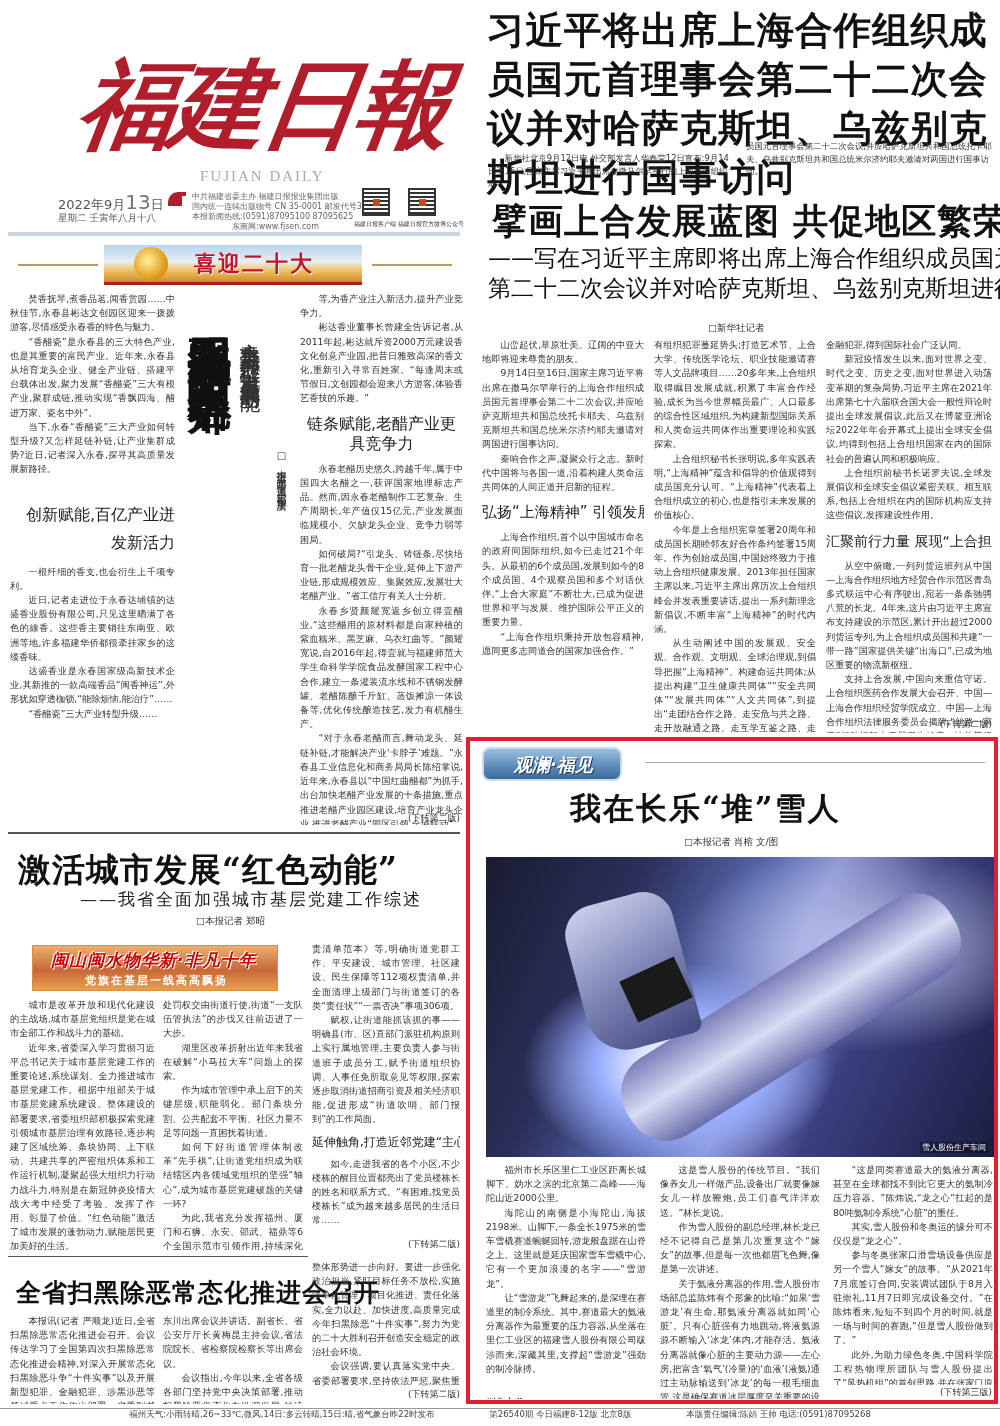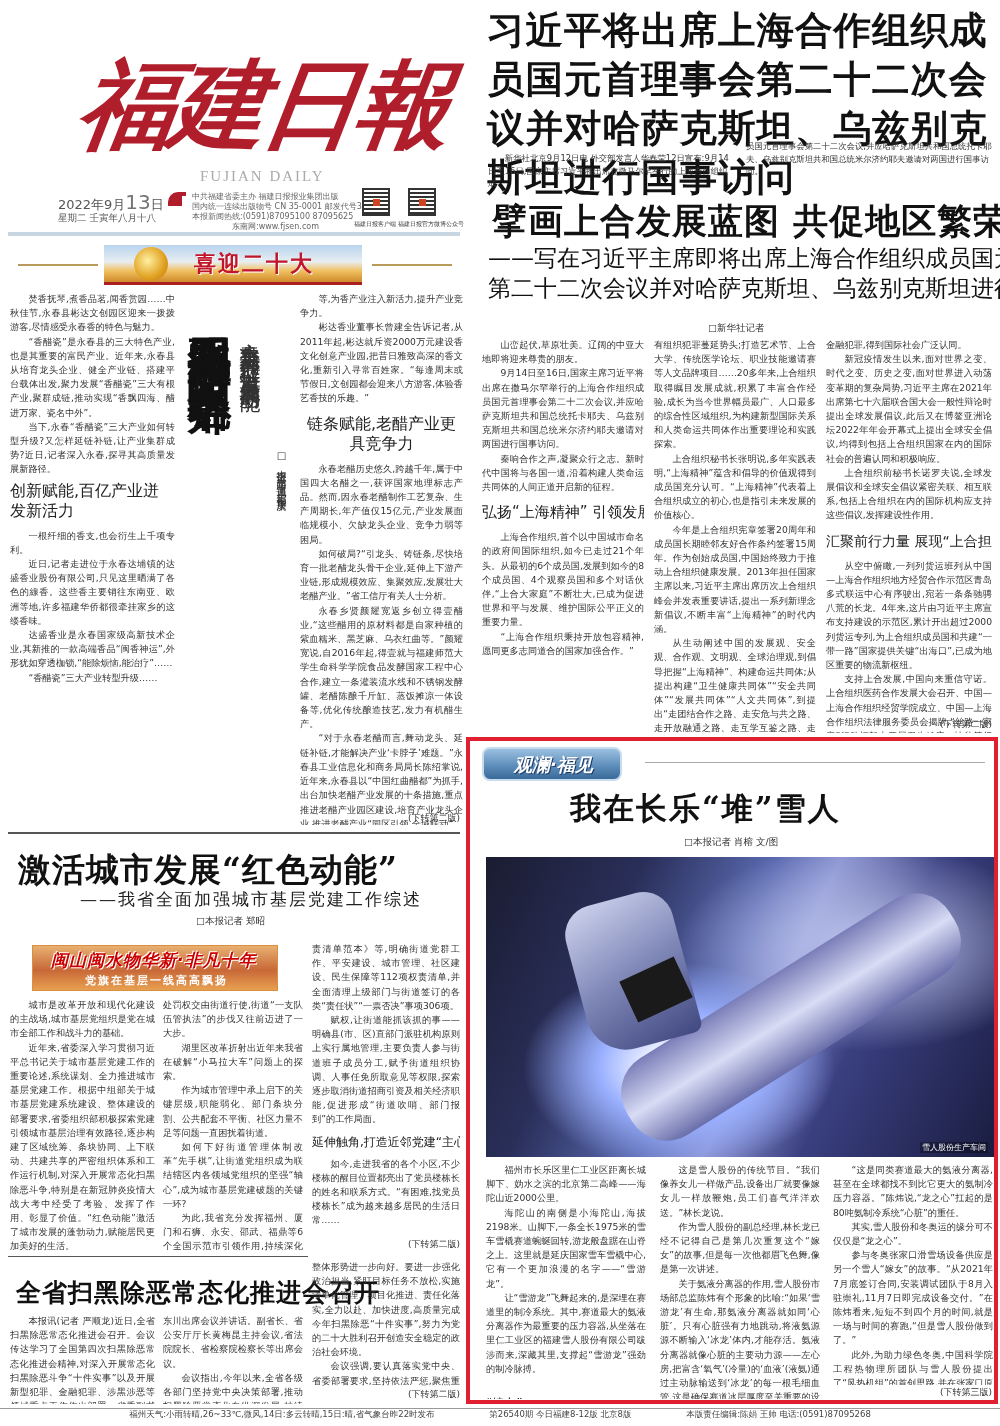--- a/index.html
+++ b/index.html
@@ -78,21 +78,21 @@
 <div class="abs banner-20">
   <div class="emblem"></div>
   <div class="t">喜迎二十大</div>
 </div>
 <div class="abs gold-line" style="left:372px;top:264px;width:80px"></div>
 
 <div class="abs body-text" style="left:10px;top:292px;width:165px;height:520px">
   <p>焚香抚琴,煮香品茗,闻香赏园……中秋佳节,永春县彬达文创园区迎来一拨拨游客,尽情感受永春香的特色与魅力。</p>
   <p>“香醋瓷”是永春县的三大特色产业,也是其重要的富民产业。近年来,永春县从培育龙头企业、健全产业链、搭建平台载体出发,聚力发展“香醋瓷”三大有根产业,聚群成链,推动实现“香飘四海、醋进万家、瓷名中外”。</p>
   <p>当下,永春“香醋瓷”三大产业如何转型升级?又怎样延链补链,让产业集群成势?近日,记者深入永春,探寻其高质量发展新路径。</p>
-  <div class="subhead" style="text-align:left;margin:4px 0 8px;line-height:20px">创新赋能,百亿产业迸发新活力</div>
+  <div class="subhead" style="text-align:right;margin:24px 0 8px;line-height:28px">创新赋能,百亿产业迸发新活力</div>
   <p>一根纤细的香支,也会衍生上千项专利。</p>
   <p>近日,记者走进位于永春达埔镇的达盛香业股份有限公司,只见这里晒满了各色的線香。这些香主要销往东南亚、欧洲等地,许多福建华侨都很牵挂家乡的这缕香味。</p>
   <p>达盛香业是永春国家级高新技术企业,其新推的一款高端香品“闽香神运”,外形犹如穿透枷锁,“能除烦恼,能治疗”……</p>
   <p>“香醋瓷”三大产业转型升级……</p>
 </div>
 <div class="abs vert-title" style="left:186px;top:300px;height:530px">香飘四海 醋进万家 瓷名中外</div>
 <div class="abs vert-sub" style="left:238px;top:326px;height:500px">永春县聚力三大产业转型,激发高质量发展新动能</div>
 <div class="abs vert-byline" style="left:274px;top:450px;height:240px">□本报记者 李向娟 通讯员 苏福彬 康庆平</div>
 <div class="abs body-text" style="left:300px;top:292px;width:163px;height:533px">
   <p>等,为香产业注入新活力,提升产业竞争力。</p>
@@ -176,21 +176,21 @@
 
 <div class="abs hl-city">激活城市发展“红色动能”</div>
 <div class="abs hl-city-sub">——我省全面加强城市基层党建工作综述</div>
 <div class="abs byline" style="left:196px;top:915px">□本报记者 郑昭</div>
 <div class="abs banner-min">
   <div class="t1">闽山闽水物华新·非凡十年</div>
   <div class="t2">党旗在基层一线高高飘扬</div>
 </div>
 <div class="abs body-text" style="left:10px;top:998px;width:145px;height:255px">
   <p>城市是改革开放和现代化建设的主战场,城市基层党组织是党在城市全部工作和战斗力的基础。</p>
-  <p>近年来,省委深入学习贯彻习近平总书记关于城市基层党建工作的重要论述,系统谋划、全力推进城市基层党建工作。根据中组部关于城市基层党建系统建设、整体建设的部署要求,省委组织部积极探索党建引领城市基层治理有效路径,逐步构建了区域统筹、条块协同、上下联动、共建共享的严密组织体系和工作运行机制,对深入开展常态化扫黑除恶斗争,特别是在新冠肺炎疫情大战大考中经受了考验、发挥了作用、彰显了价值。“红色动能”激活了城市发展的蓬勃动力,赋能居民更加美好的生活。</p>
+  <p>近年来,省委深入学习贯彻习近平总书记关于城市基层党建工作的重要论述,系统谋划、全力推进城市基层党建工作。根据中组部关于城市基层党建系统建设、整体建设的部署要求,省委组织部积极探索党建引领城市基层治理有效路径,逐步构建了区域统筹、条块协同、上下联动、共建共享的严密组织体系和工作运行机制,凝聚起强大组织力行动力战斗力,特别是在新冠肺炎疫情大战大考中经受了考验、发挥了作用、彰显了价值。“红色动能”激活了城市发展的蓬勃动力,赋能居民更加美好的生活。</p>
 
 </div>
 <div class="abs body-text" style="left:163px;top:998px;width:140px;height:255px">
   <p style="text-indent:0">处罚权交由街道行使,街道“一支队伍管执法”的步伐又往前迈进了一大步。</p>
   <p>湖里区改革折射出近年来我省在破解“小马拉大车”问题上的探索。</p>
   <p>作为城市管理中承上启下的关键层级,职能弱化、部门条块分割、公共配套不平衡、社区力量不足等问题一直困扰着街道。</p>
   <p>如何下好街道管理体制改革“先手棋”,让街道党组织成为联结辖区内各领域党组织的坚强“轴心”,成为城市基层党建破题的关键一环?</p>
   <p>为此,我省充分发挥福州、厦门和石狮、永安、邵武、福鼎等6个全国示范市引领作用,持续深化街道管理体制改革,打出一套明责、赋权、扩能组合拳,推动街道从“行政末梢”回归“治理枢纽”。</p>
 
 </div>

